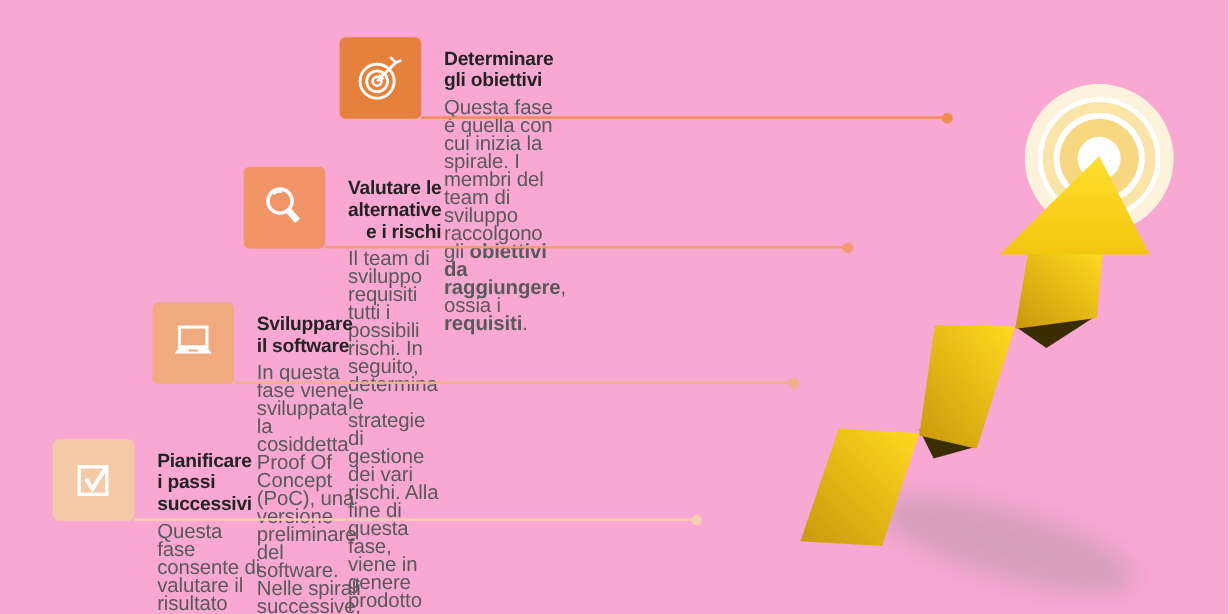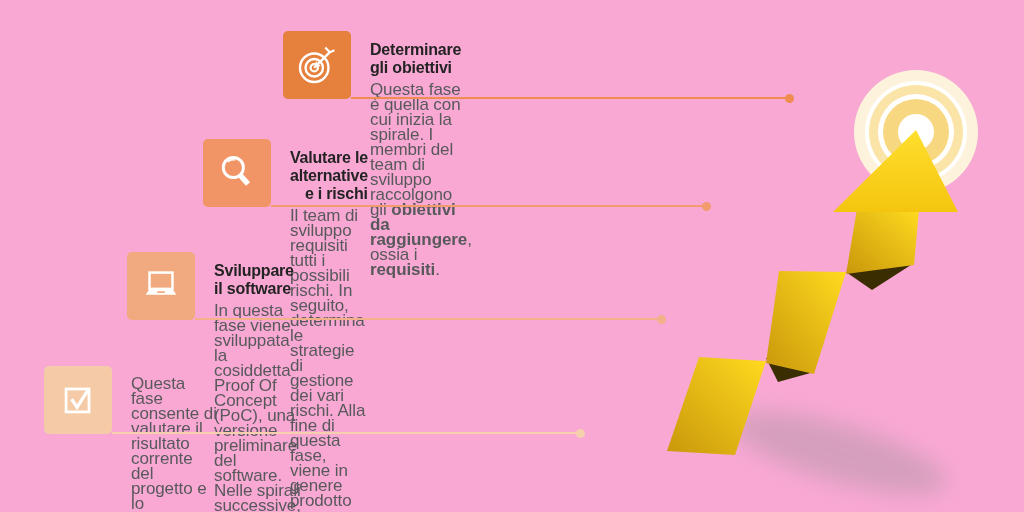--- a/index.html
+++ b/index.html
@@ -128,20 +128,21 @@
   </div>
 
   <div class="phase" id="phase-4">
     <div class="square" style="background: rgb(245, 203, 167);">
       <svg width="44" height="44" viewBox="0 0 48 48">
         <rect x="11" y="12" width="25" height="25" fill="none" stroke="#fff" stroke-width="3"></rect>
         <path d="M17 23 L23 32 L35 13" fill="none" stroke="#fff" stroke-width="3.6"></path>
       </svg>
     </div>
     <div class="content">
+      <h2 style="color: rgb(35, 35, 35);">Pianificare i passi successivi</h2>
       <p style="color: rgb(88, 89, 91);"><span>Questa fase consente di valutare il risultato corrente del progetto e lo confronta con l'analisi del rischio prima che il progetto prosegua nella spirale successiva.</span></p>
     </div>
     <div class="rule" style="color: rgb(246, 207, 173);">
       <span class="dot"></span>
     </div>
   </div>
 
 </div>
 
 </body></html>

